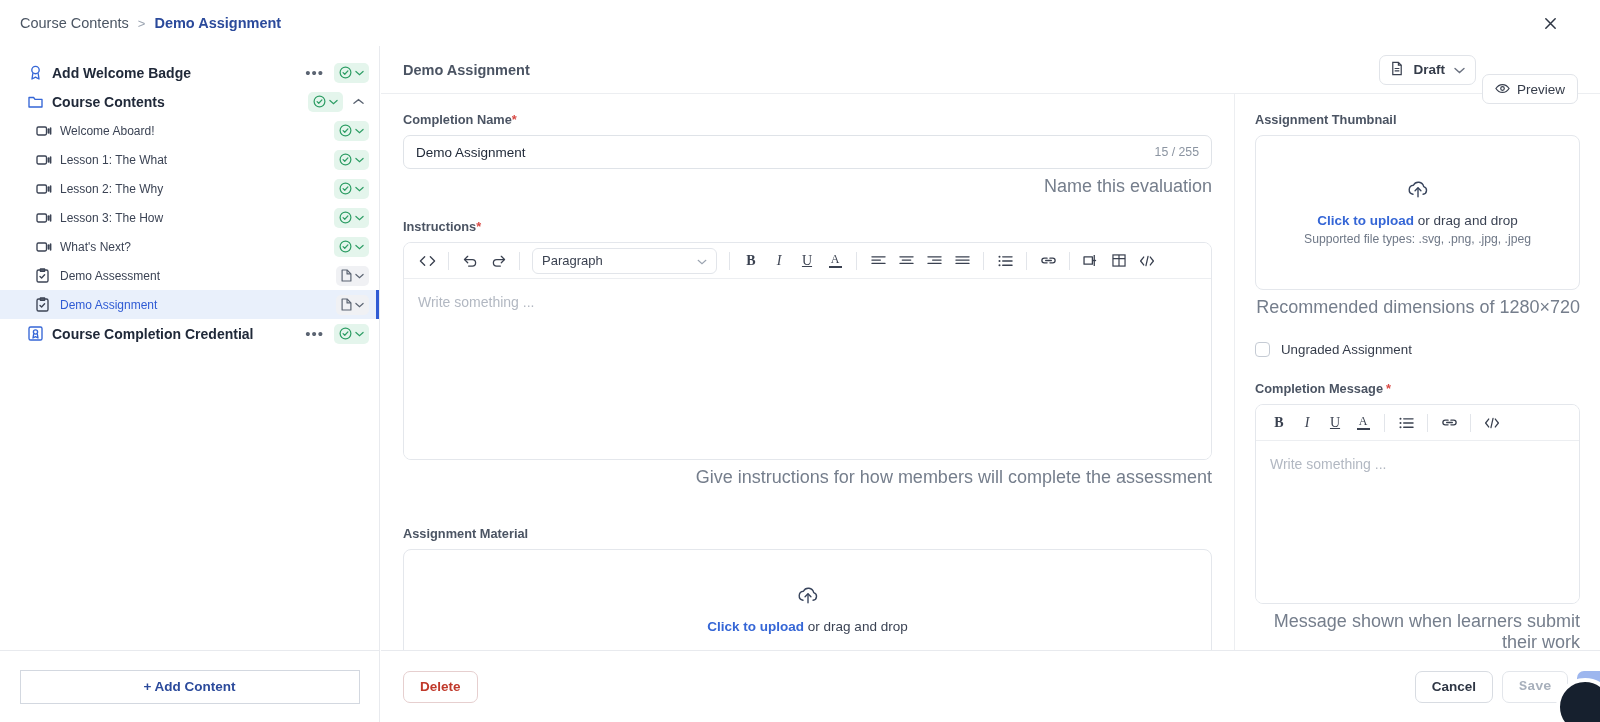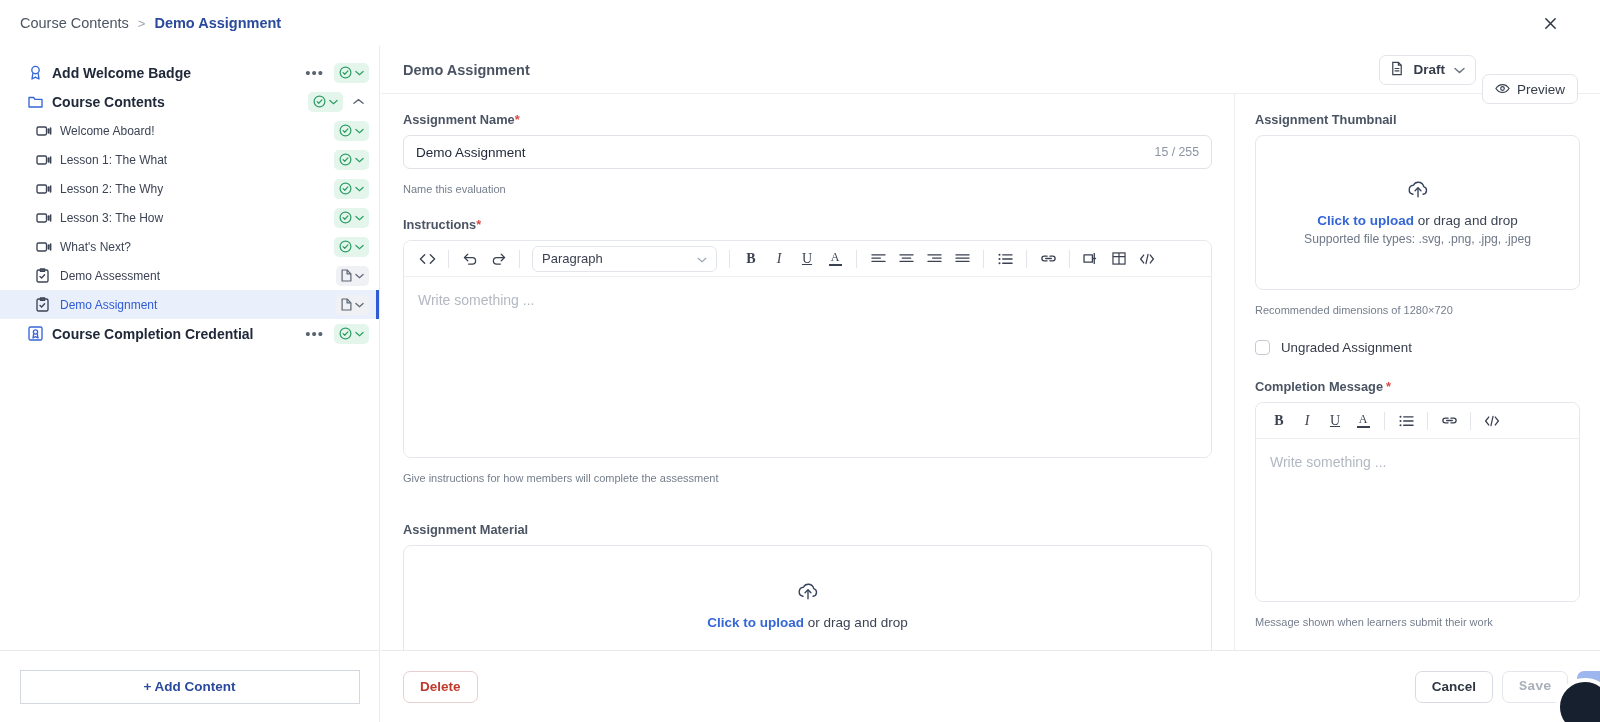--- a/index.html
+++ b/index.html
@@ -102,21 +102,21 @@
     background: #fff; cursor: pointer; font-size: 13.5px; color: #353c4a; margin-top: 39px;
   }
 
   .main-body { display: flex; height: 556px; }
   .col-left { width: 853px; padding: 18px 22px 0 22px; overflow: hidden; }
   .col-right { width: 366px; border-left: 1px solid #eceef1; padding: 18px 20px 0 20px; overflow: hidden; }
 
   .field-label { font-size: 12.8px; font-weight: 700; color: #4b5463; margin-bottom: 8px; }
   .req { color: #d94a45; }
   .req-sp { color: #d94a45; margin-left: 3px; }
-  .helper { font-size: 11px; color: #757e8c; margin-top: 14px; }
+  .helper { font-size: 18px; color: #757e8c; margin-top: 7px; text-align: right; }
 
   .text-input {
     position: relative; height: 34px; border: 1px solid #dfe3e8; border-radius: 7px;
     background: #fff; display: flex; align-items: center; padding: 0 12px;
   }
   .text-input .val { font-size: 13.5px; color: #222b3a; }
   .text-input .counter { margin-left: auto; font-size: 12.3px; color: #8b94a1; }
 
   
   .editor { border: 1px solid #e4e7ec; border-radius: 8px; overflow: hidden; }
@@ -468,21 +468,21 @@
           <span>Preview</span>
         </div>
       </div>
     </div>
 
     <div class="main-body">
 
       <div class="col-left">
 
         <div class="field-label">
-          <span>Assignment Name</span><span class="req">*</span>
+          <span>Completion Name</span><span class="req">*</span>
         </div>
         <div class="text-input">
           <span class="val">Demo Assignment</span>
           <span class="counter">15 / 255</span>
         </div>
         <div class="helper">Name this evaluation</div>
 
         <div class="field-label" style="margin-top:22px">
           <span>Instructions</span><span class="req">*</span>
         </div>

